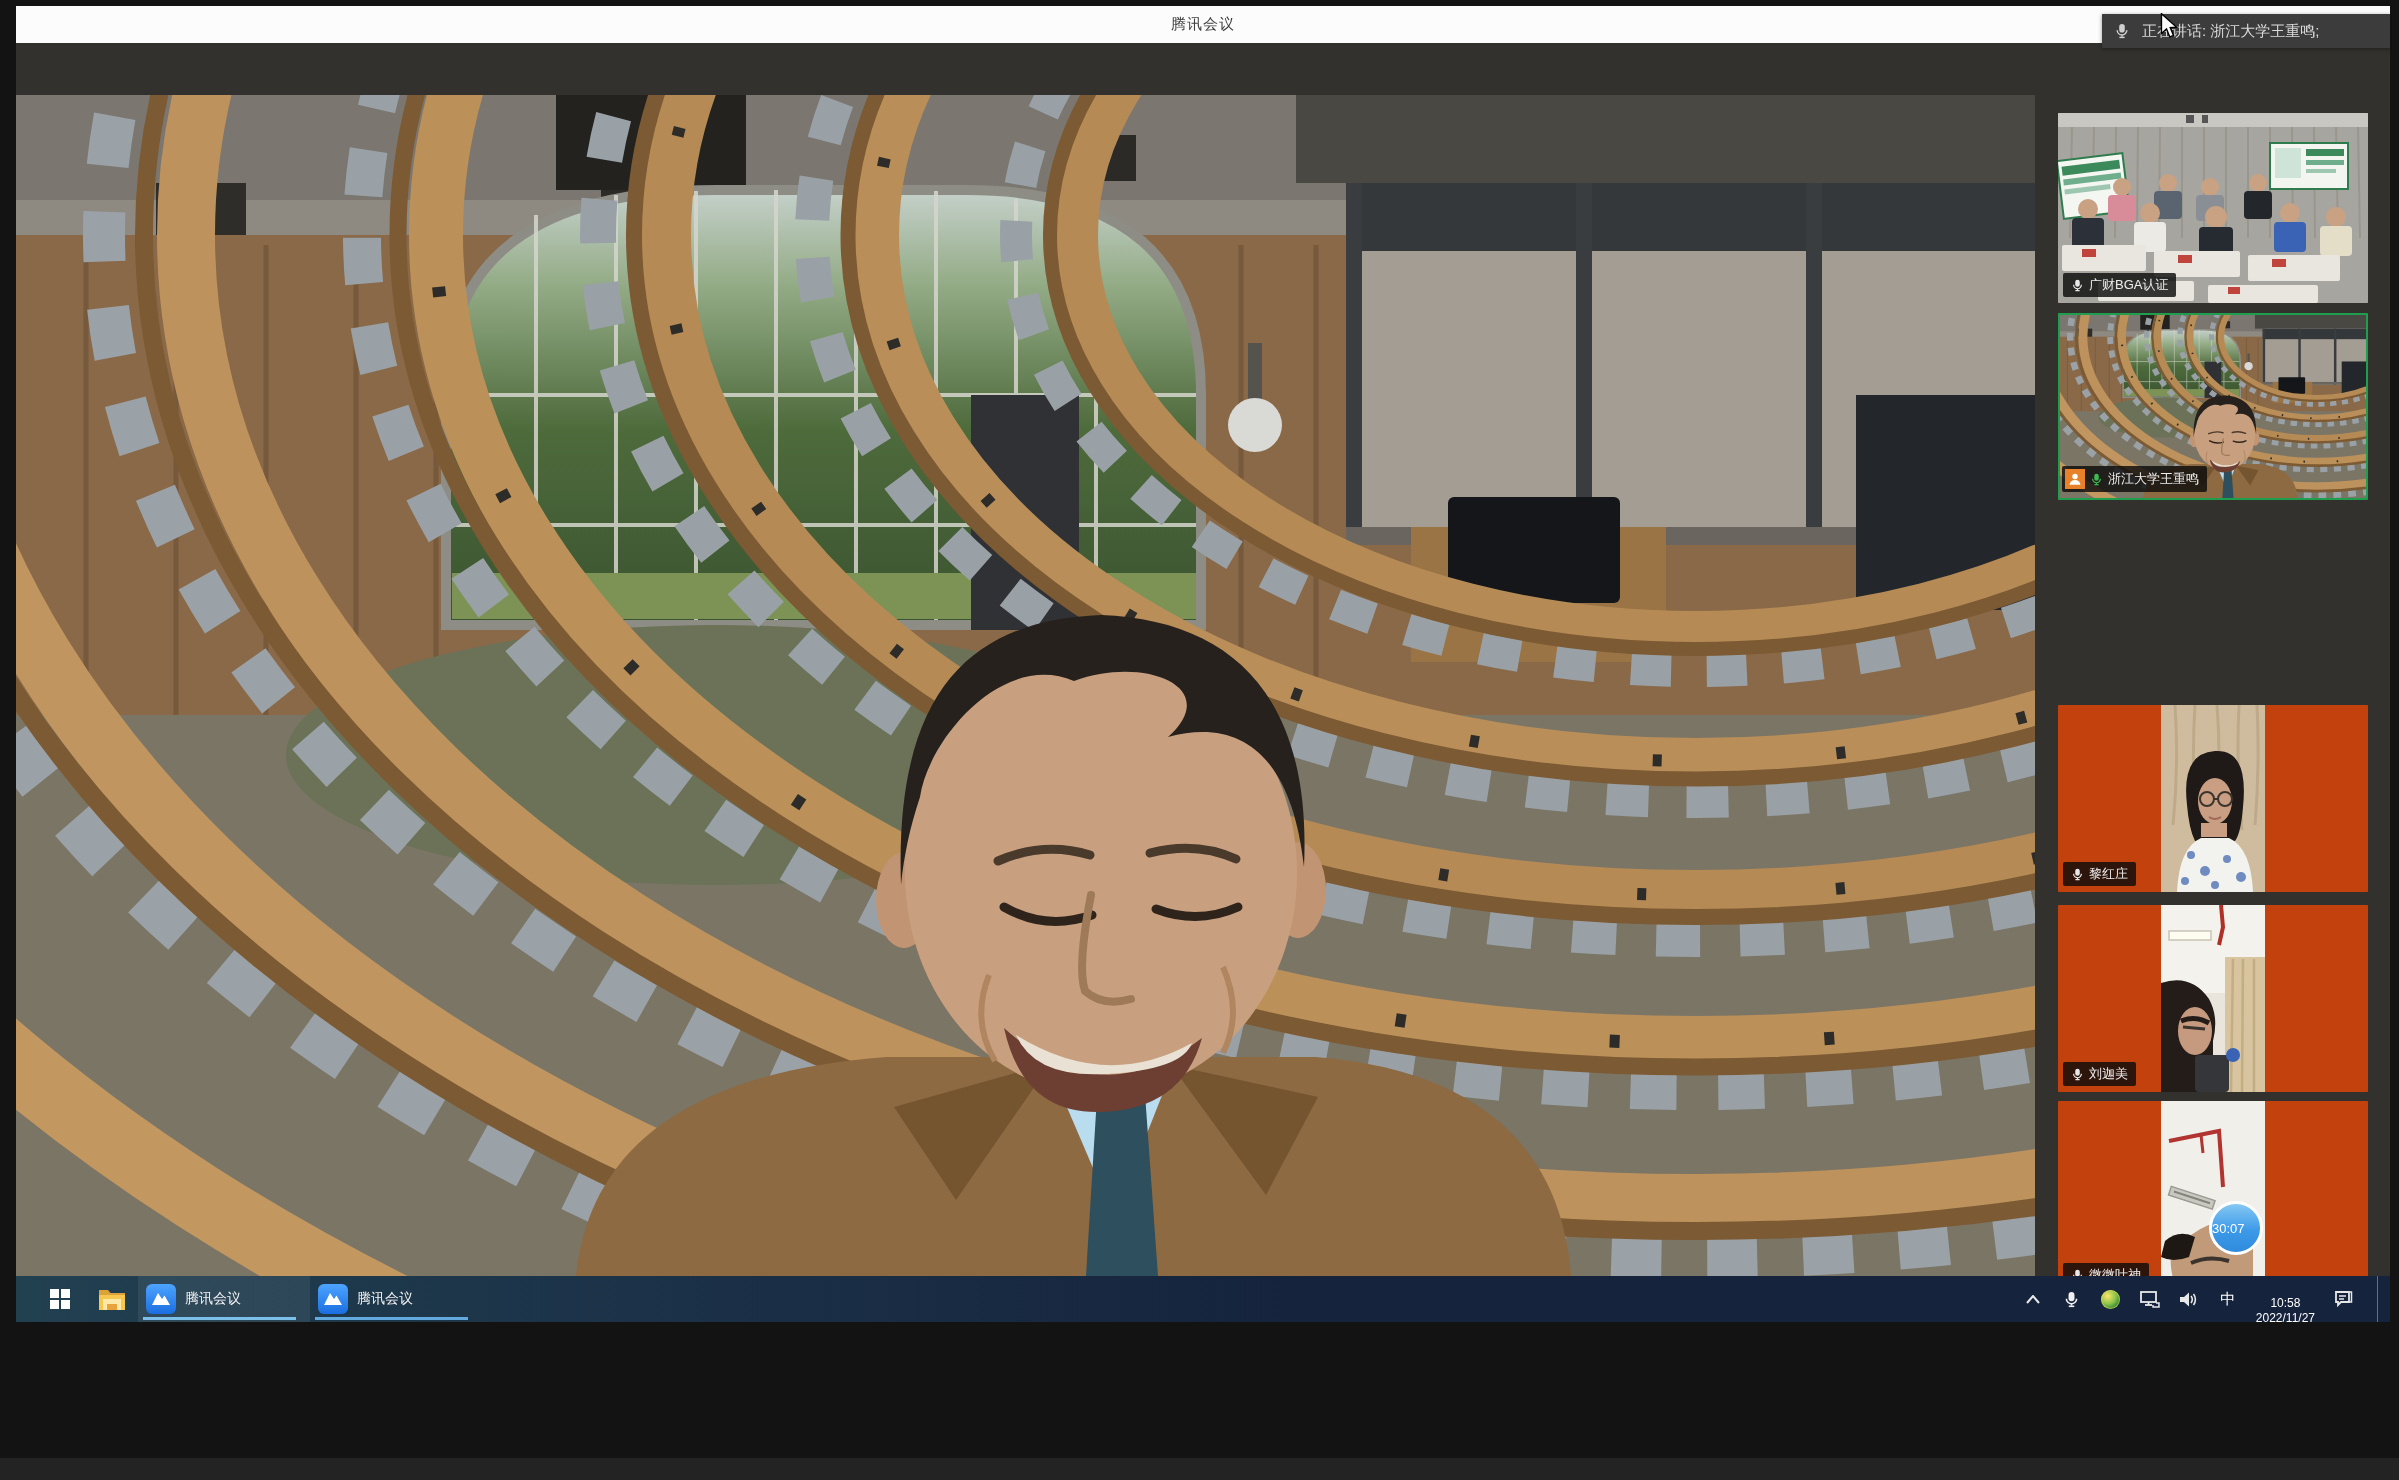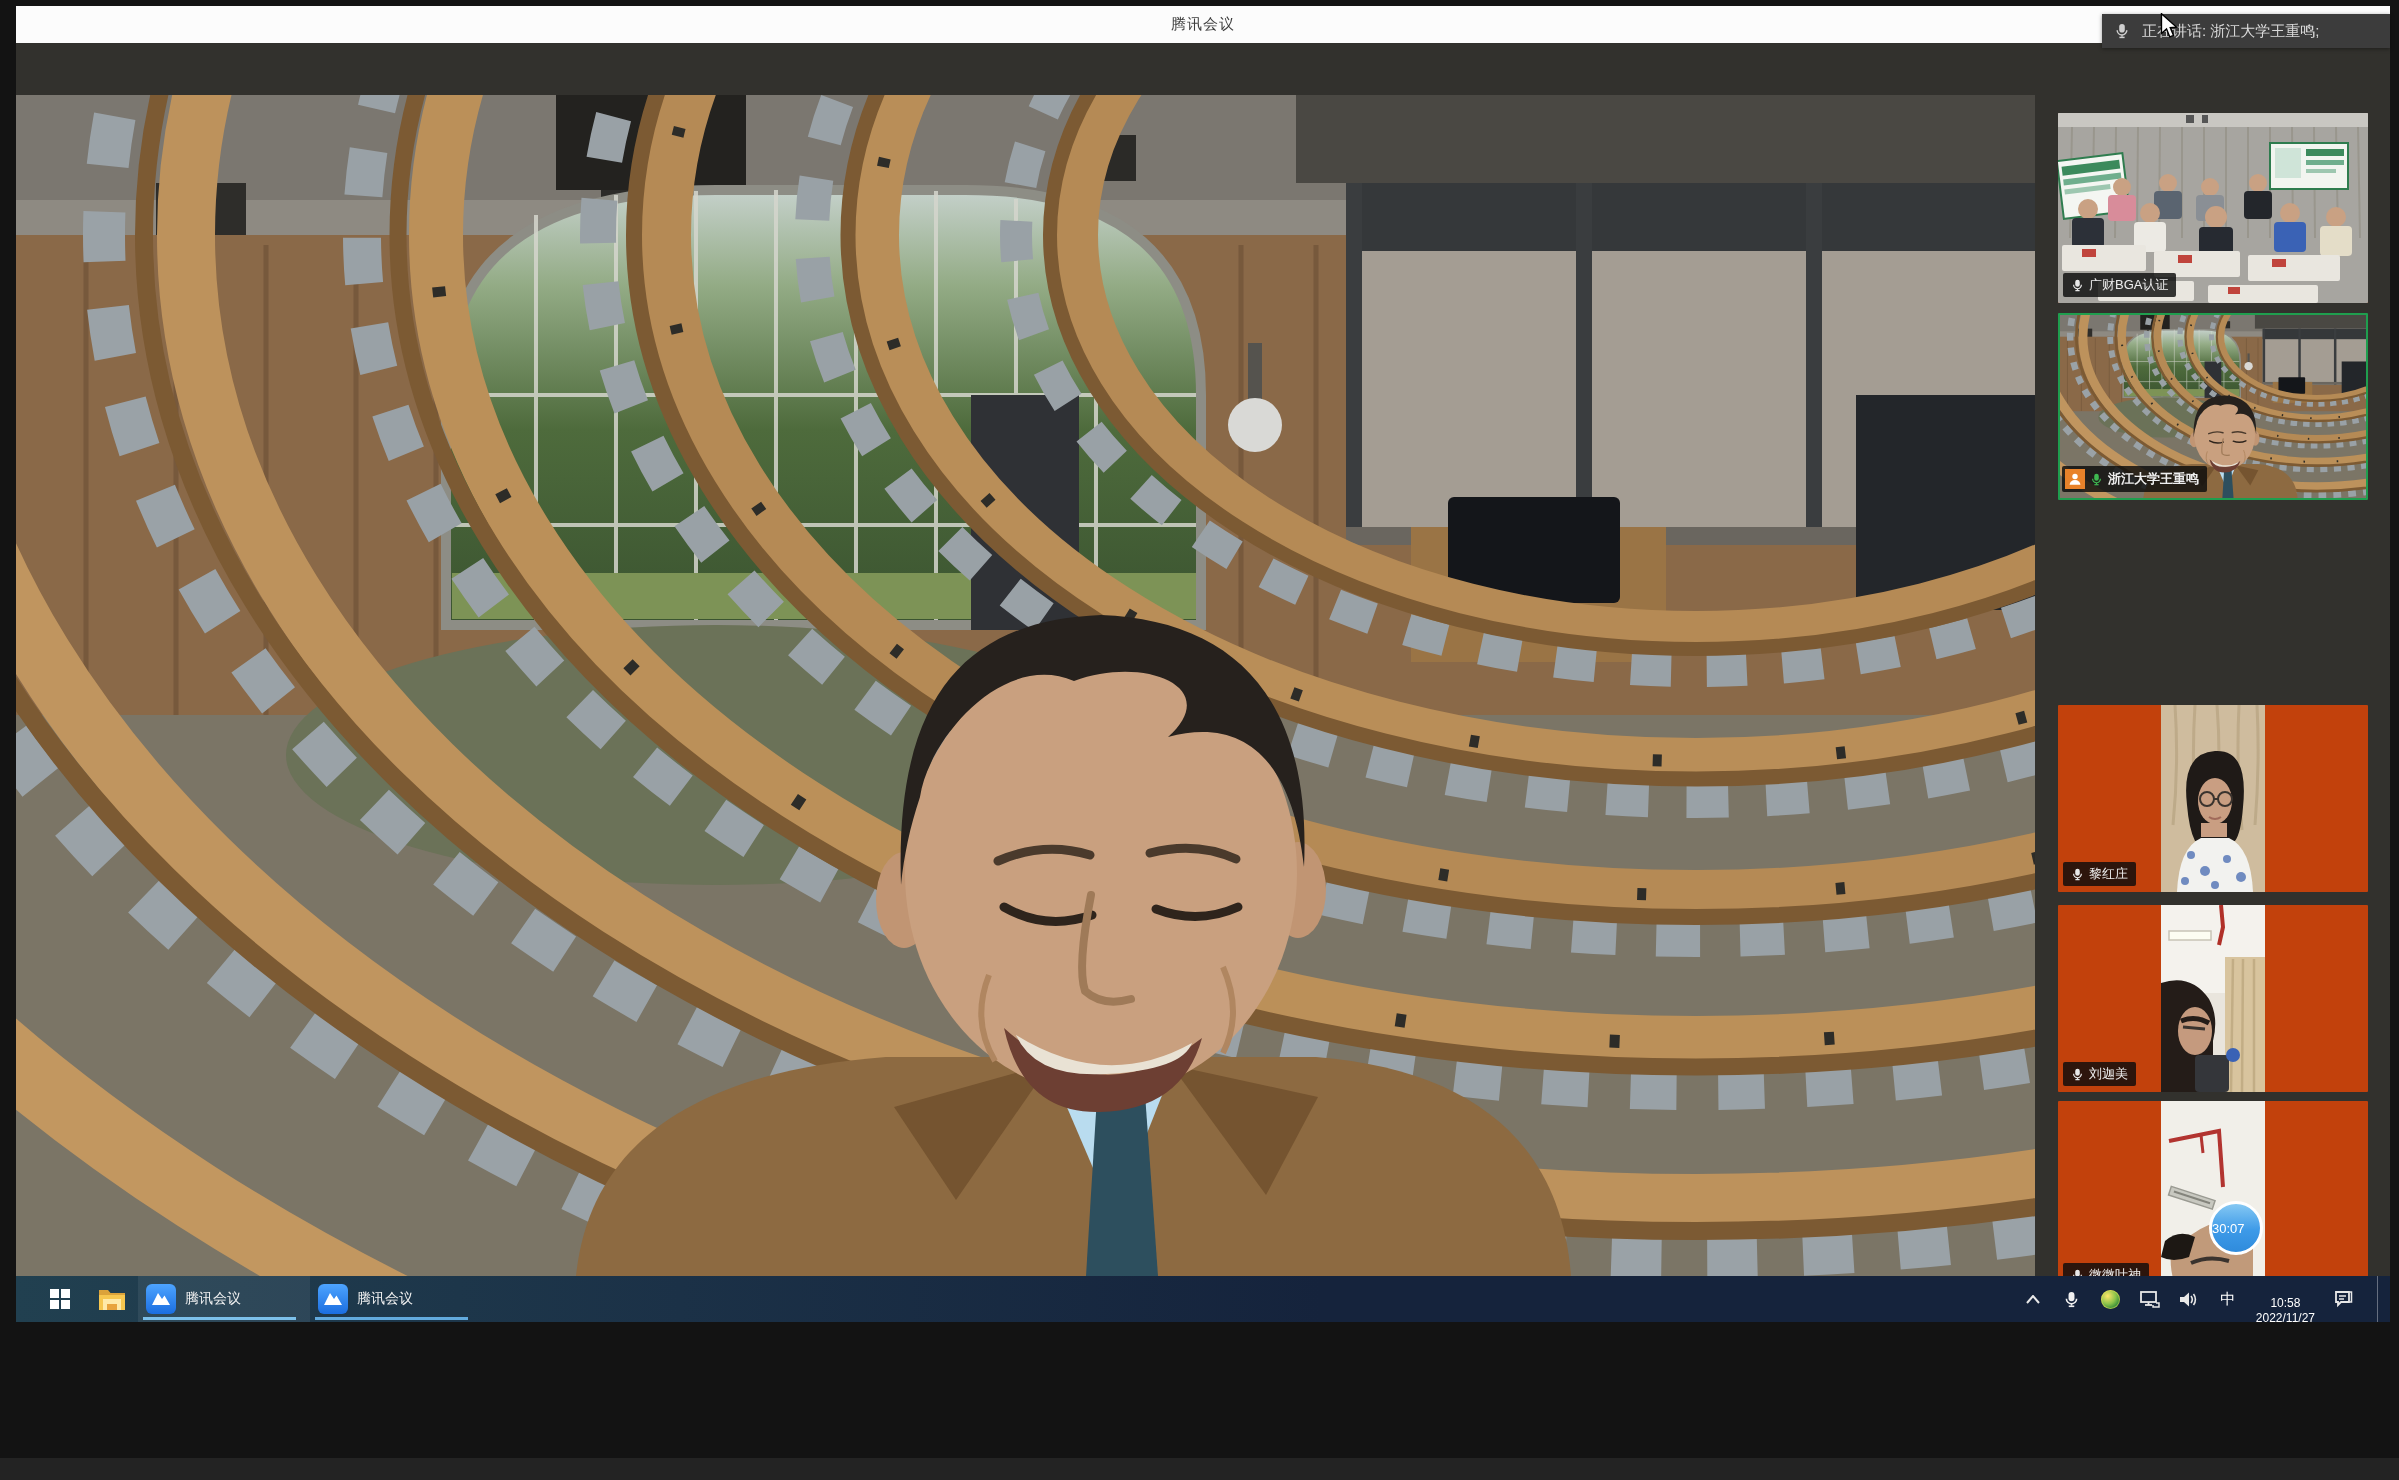--- a/index.html
+++ b/index.html
@@ -273,21 +273,21 @@
             <use href="#micIcon"></use>
           </svg>
         <span>广财BGA认证</span>
       </div>
     </div>
 
     <div class="tile tile-active" style="top:270px;height:187px;">
       <svg width="306" height="183" viewBox="0 0 2019 1181" preserveAspectRatio="xMidYMid slice">
         <use href="#hallScene"></use>
       </svg>
-      <div class="plabel" style="left:2px;padding-left:3px;font-weight:bold;">
+      <div class="plabel" style="left:2px;padding-left:3px;">
         <span class="avatar">
           <svg width="14" height="14" viewBox="0 0 16 16">
               <use href="#personIcon"></use>
             </svg>
         </span>
         <svg class="mic" width="13" height="13" viewBox="0 0 16 16" style="color:#3fb950">
             <use href="#micIcon"></use>
           </svg>
         <span>浙江大学王重鸣</span>
       </div>

